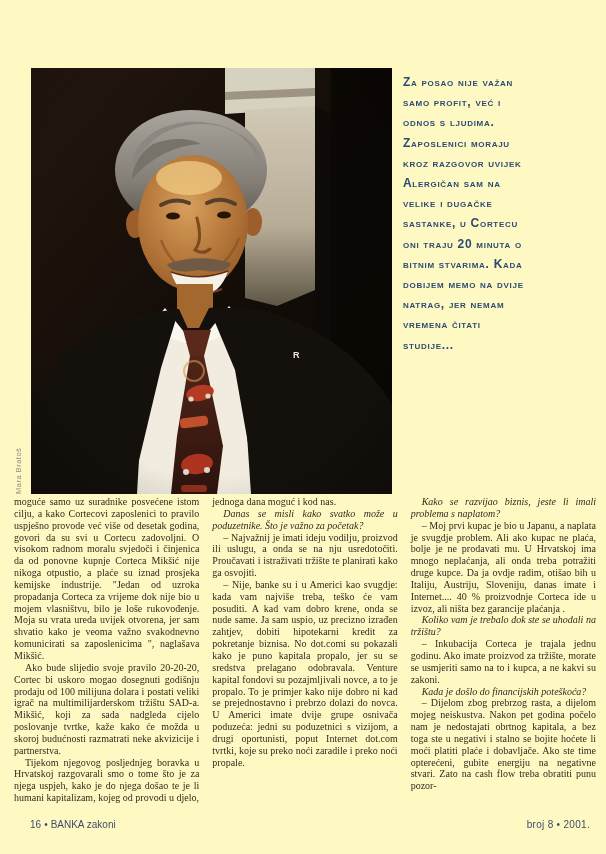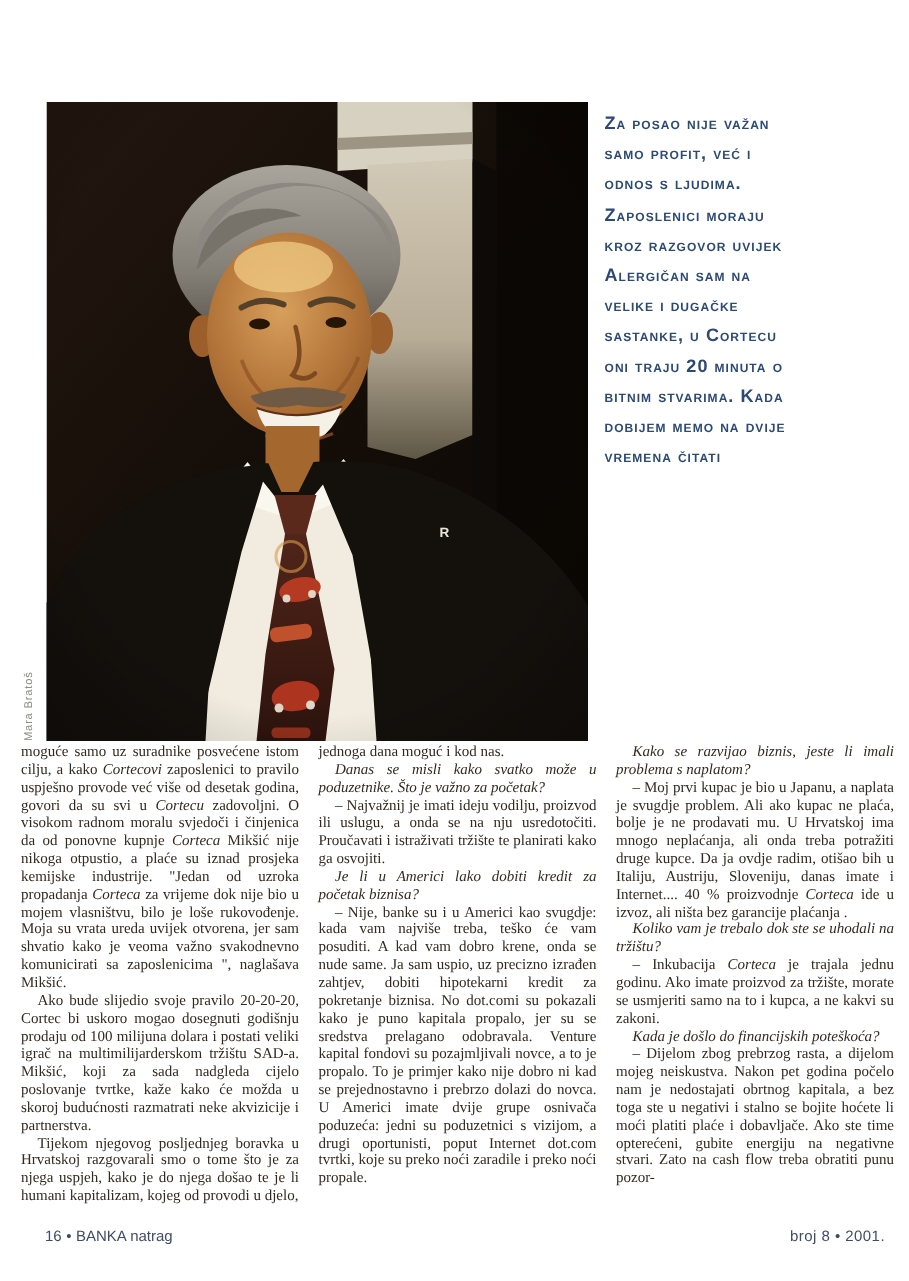--- a/index.html
+++ b/index.html
@@ -1,18 +1,18 @@
 <!DOCTYPE html>
 <html><head>
 <meta charset="utf-8">
 <style>
   html,body{margin:0;padding:0;background:#e8e6e1;}
   .page{
     position:relative;width:606px;height:854px;margin:0 auto;
-    background:#ffffff;overflow:hidden;
+    background:#fef9c3;overflow:hidden;
     font-family:"Liberation Serif",serif;
   }
   
   .photo-wrap{position:absolute;left:31px;top:68px;width:361px;height:426px;}
   .photo-wrap svg{display:block;width:100%;height:100%;}
   .credit{
     position:absolute;left:14px;top:494px;
     transform:rotate(-90deg);transform-origin:top left;
     font-family:"Liberation Sans",sans-serif;font-size:7.5px;
     color:#8d8b85;letter-spacing:.5px;white-space:nowrap;
@@ -30,21 +30,21 @@
     position:absolute;left:14px;top:496px;width:582px;height:310px;
     display:flex;gap:13px;
   }
   .col{flex:1 1 0;min-width:0;}
   .blk{
     margin:0;font-size:10px;line-height:11.85px;
     color:#33291f;text-align:justify;
   }
   .blk.ind{text-indent:11px;}
   .blk.question{font-style:italic;}
-  .it{font-style:italic;}
+  .it{}
   
   .footer{
     position:absolute;left:30px;right:16px;top:819px;
     display:flex;justify-content:space-between;align-items:baseline;
     font-family:"Liberation Sans",sans-serif;font-size:10px;color:#3f4c68;
   }
   .footer .bullet{margin:0 3px;}
   .footer-right{letter-spacing:.3px;}
 </style>
 </head>
@@ -169,46 +169,47 @@
       <div class="q-line">samo profit, već i</div>
       <div class="q-line">odnos s ljudima.</div>
       <div class="q-line">Zaposlenici moraju</div>
       <div class="q-line">kroz razgovor uvijek</div>
       <div class="q-line">Alergičan sam na</div>
       <div class="q-line">velike i dugačke</div>
       <div class="q-line">sastanke, u Cortecu</div>
       <div class="q-line">oni traju 20 minuta o</div>
       <div class="q-line">bitnim stvarima. Kada</div>
       <div class="q-line">dobijem memo na dvije</div>
+      <div class="q-line">natrag, jer nemam</div>
       <div class="q-line">vremena čitati</div>
+      <div class="q-line">studije...</div>
     </div>
 
   <div class="columns" id="columns">
       <div class="col">
         <p class="blk body"><span>moguće samo uz suradnike posvećene istom cilju, a kako </span><span class="it">Cortecovi</span><span> zaposlenici to pravilo uspješno provode već više od desetak godina, govori da su svi u </span><span class="it">Cortecu</span><span> zadovoljni. O visokom radnom moralu svjedoči i činjenica da od ponovne kupnje </span><span class="it">Corteca</span><span> Mikšić nije nikoga otpustio, a plaće su iznad prosjeka kemijske industrije. "Jedan od uzroka propadanja </span><span class="it">Corteca</span><span> za vrijeme dok nije bio u mojem vlasništvu, bilo je loše rukovođenje. Moja su vrata ureda uvijek otvorena, jer sam shvatio kako je veoma važno svakodnevno komunicirati sa zaposlenicima ", naglašava Mikšić.</span></p>
         <p class="blk body ind"><span>Ako bude slijedio svoje pravilo 20-20-20, Cortec bi uskoro mogao dosegnuti godišnju prodaju od 100 milijuna dolara i postati veliki igrač na multimilijarderskom tržištu SAD-a. Mikšić, koji za sada nadgleda cijelo poslovanje tvrtke, kaže kako će možda u skoroj budućnosti razmatrati neke akvizicije i partnerstva.</span></p>
         <p class="blk body ind"><span>Tijekom njegovog posljednjeg boravka u Hrvatskoj razgovarali smo o tome što je za njega uspjeh, kako je do njega došao te je li humani kapitalizam, kojeg od provodi u djelo,</span></p>
       </div>
       <div class="col">
         <p class="blk body"><span>jednoga dana moguć i kod nas.</span></p>
         <p class="blk question ind"><span>Danas se misli kako svatko može u poduzetnike. Što je važno za početak?</span></p>
         <p class="blk body ind"><span>– Najvažnij je imati ideju vodilju, proizvod ili uslugu, a onda se na nju usredotočiti. Proučavati i istraživati tržište te planirati kako ga osvojiti.</span></p>
-        <p class="blk question ind"><span>Je li u Americi lako dobiti kredit za početak biznisa?</span></p>
         <p class="blk body ind"><span>– Nije, banke su i u Americi kao svugdje: kada vam najviše treba, teško će vam posuditi. A kad vam dobro krene, onda se nude same. Ja sam uspio, uz precizno izrađen zahtjev, dobiti hipotekarni kredit za pokretanje biznisa. No dot.comi su pokazali kako je puno kapitala propalo, jer su se sredstva prelagano odobravala. Venture kapital fondovi su pozajmljivali novce, a to je propalo. To je primjer kako nije dobro ni kad se prejednostavno i prebrzo dolazi do novca. U Americi imate dvije grupe osnivača poduzeća: jedni su poduzetnici s vizijom, a drugi oportunisti, poput Internet dot.com tvrtki, koje su preko noći zaradile i preko noći propale.</span></p>
       </div>
       <div class="col">
         <p class="blk question ind"><span>Kako se razvijao biznis, jeste li imali problema s naplatom?</span></p>
         <p class="blk body ind"><span>– Moj prvi kupac je bio u Japanu, a naplata je svugdje problem. Ali ako kupac ne plaća, bolje je ne prodavati mu. U Hrvatskoj ima mnogo neplaćanja, ali onda treba potražiti druge kupce. Da ja ovdje radim, otišao bih u Italiju, Austriju, Sloveniju, danas imate i Internet.... 40 % proizvodnje </span><span class="it">Corteca</span><span> ide u izvoz, ali ništa bez garancije plaćanja .</span></p>
         <p class="blk question ind"><span>Koliko vam je trebalo dok ste se uhodali na tržištu?</span></p>
         <p class="blk body ind"><span>– Inkubacija </span><span class="it">Corteca</span><span> je trajala jednu godinu. Ako imate proizvod za tržište, morate se usmjeriti samo na to i kupca, a ne kakvi su zakoni.</span></p>
         <p class="blk question ind"><span>Kada je došlo do financijskih poteškoća?</span></p>
         <p class="blk body ind"><span>– Dijelom zbog prebrzog rasta, a dijelom mojeg neiskustva. Nakon pet godina počelo nam je nedostajati obrtnog kapitala, a bez toga ste u negativi i stalno se bojite hoćete li moći platiti plaće i dobavljače. Ako ste time opterećeni, gubite energiju na negativne stvari. Zato na cash flow treba obratiti punu pozor-</span></p>
       </div>
     </div>
 
   <div class="footer">
     <div class="footer-left">
-      <span>16</span><span class="bullet">•</span><span>BANKA natrag</span>
+      <span>16</span><span class="bullet">•</span><span>BANKA zakoni</span>
     </div>
     <div class="footer-right">broj 8 • 2001.</div>
   </div>
 
 </div>
 
 </body></html>

